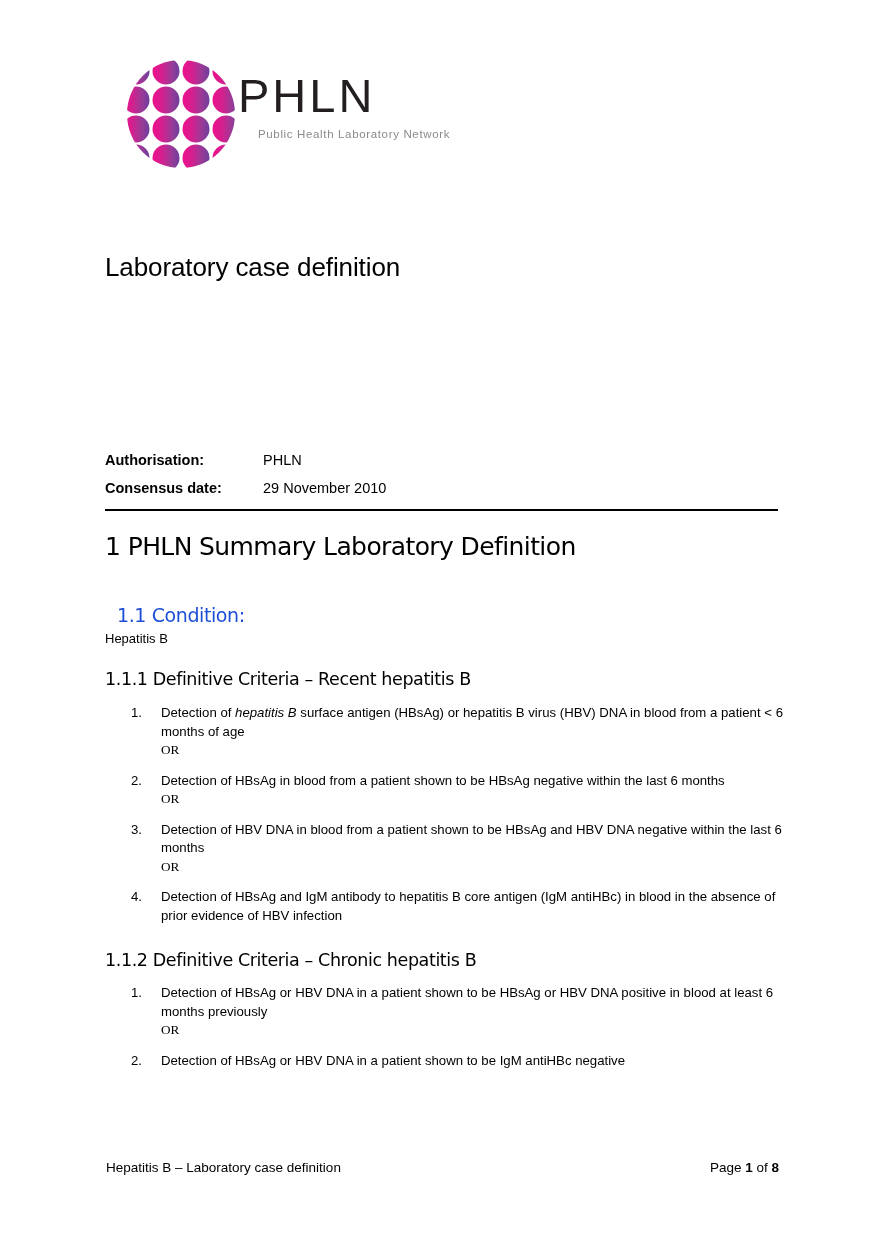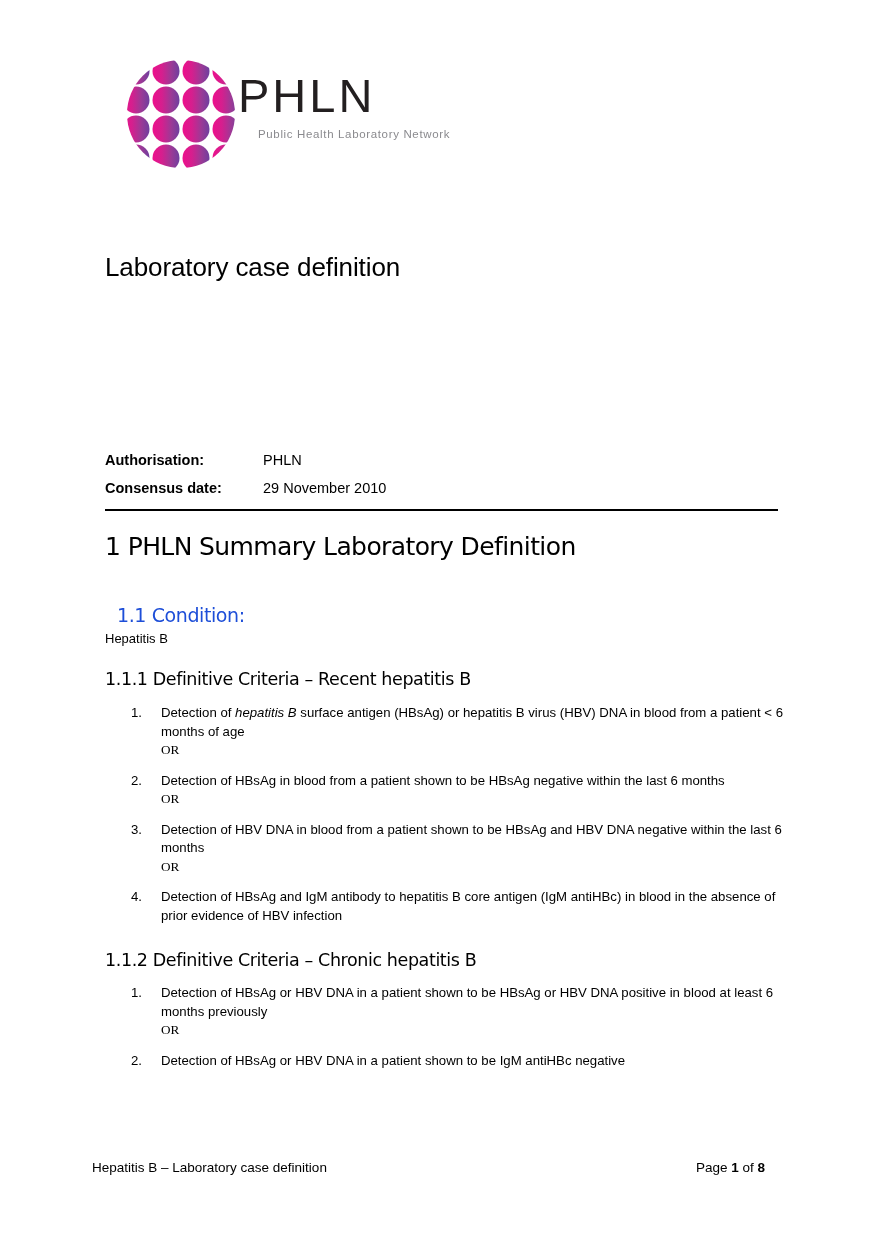--- a/index.html
+++ b/index.html
@@ -219,21 +219,21 @@
   .crit-text .ital { font-style: italic; }
   .crit-or {
     display: block;
     margin-top: 0;
     font-family: Liberation Serif, serif;
   }
 
   
   .footer {
     position: absolute;
-    left: 92px;
+    left: 106px;
     top: 1160px;
     width: 673px;
     display: flex;
     justify-content: space-between;
     align-items: flex-start;
     font-size: 13.5px;
     color: #000;
   }
   .footer-page b { font-weight: bold; }
 </style>

